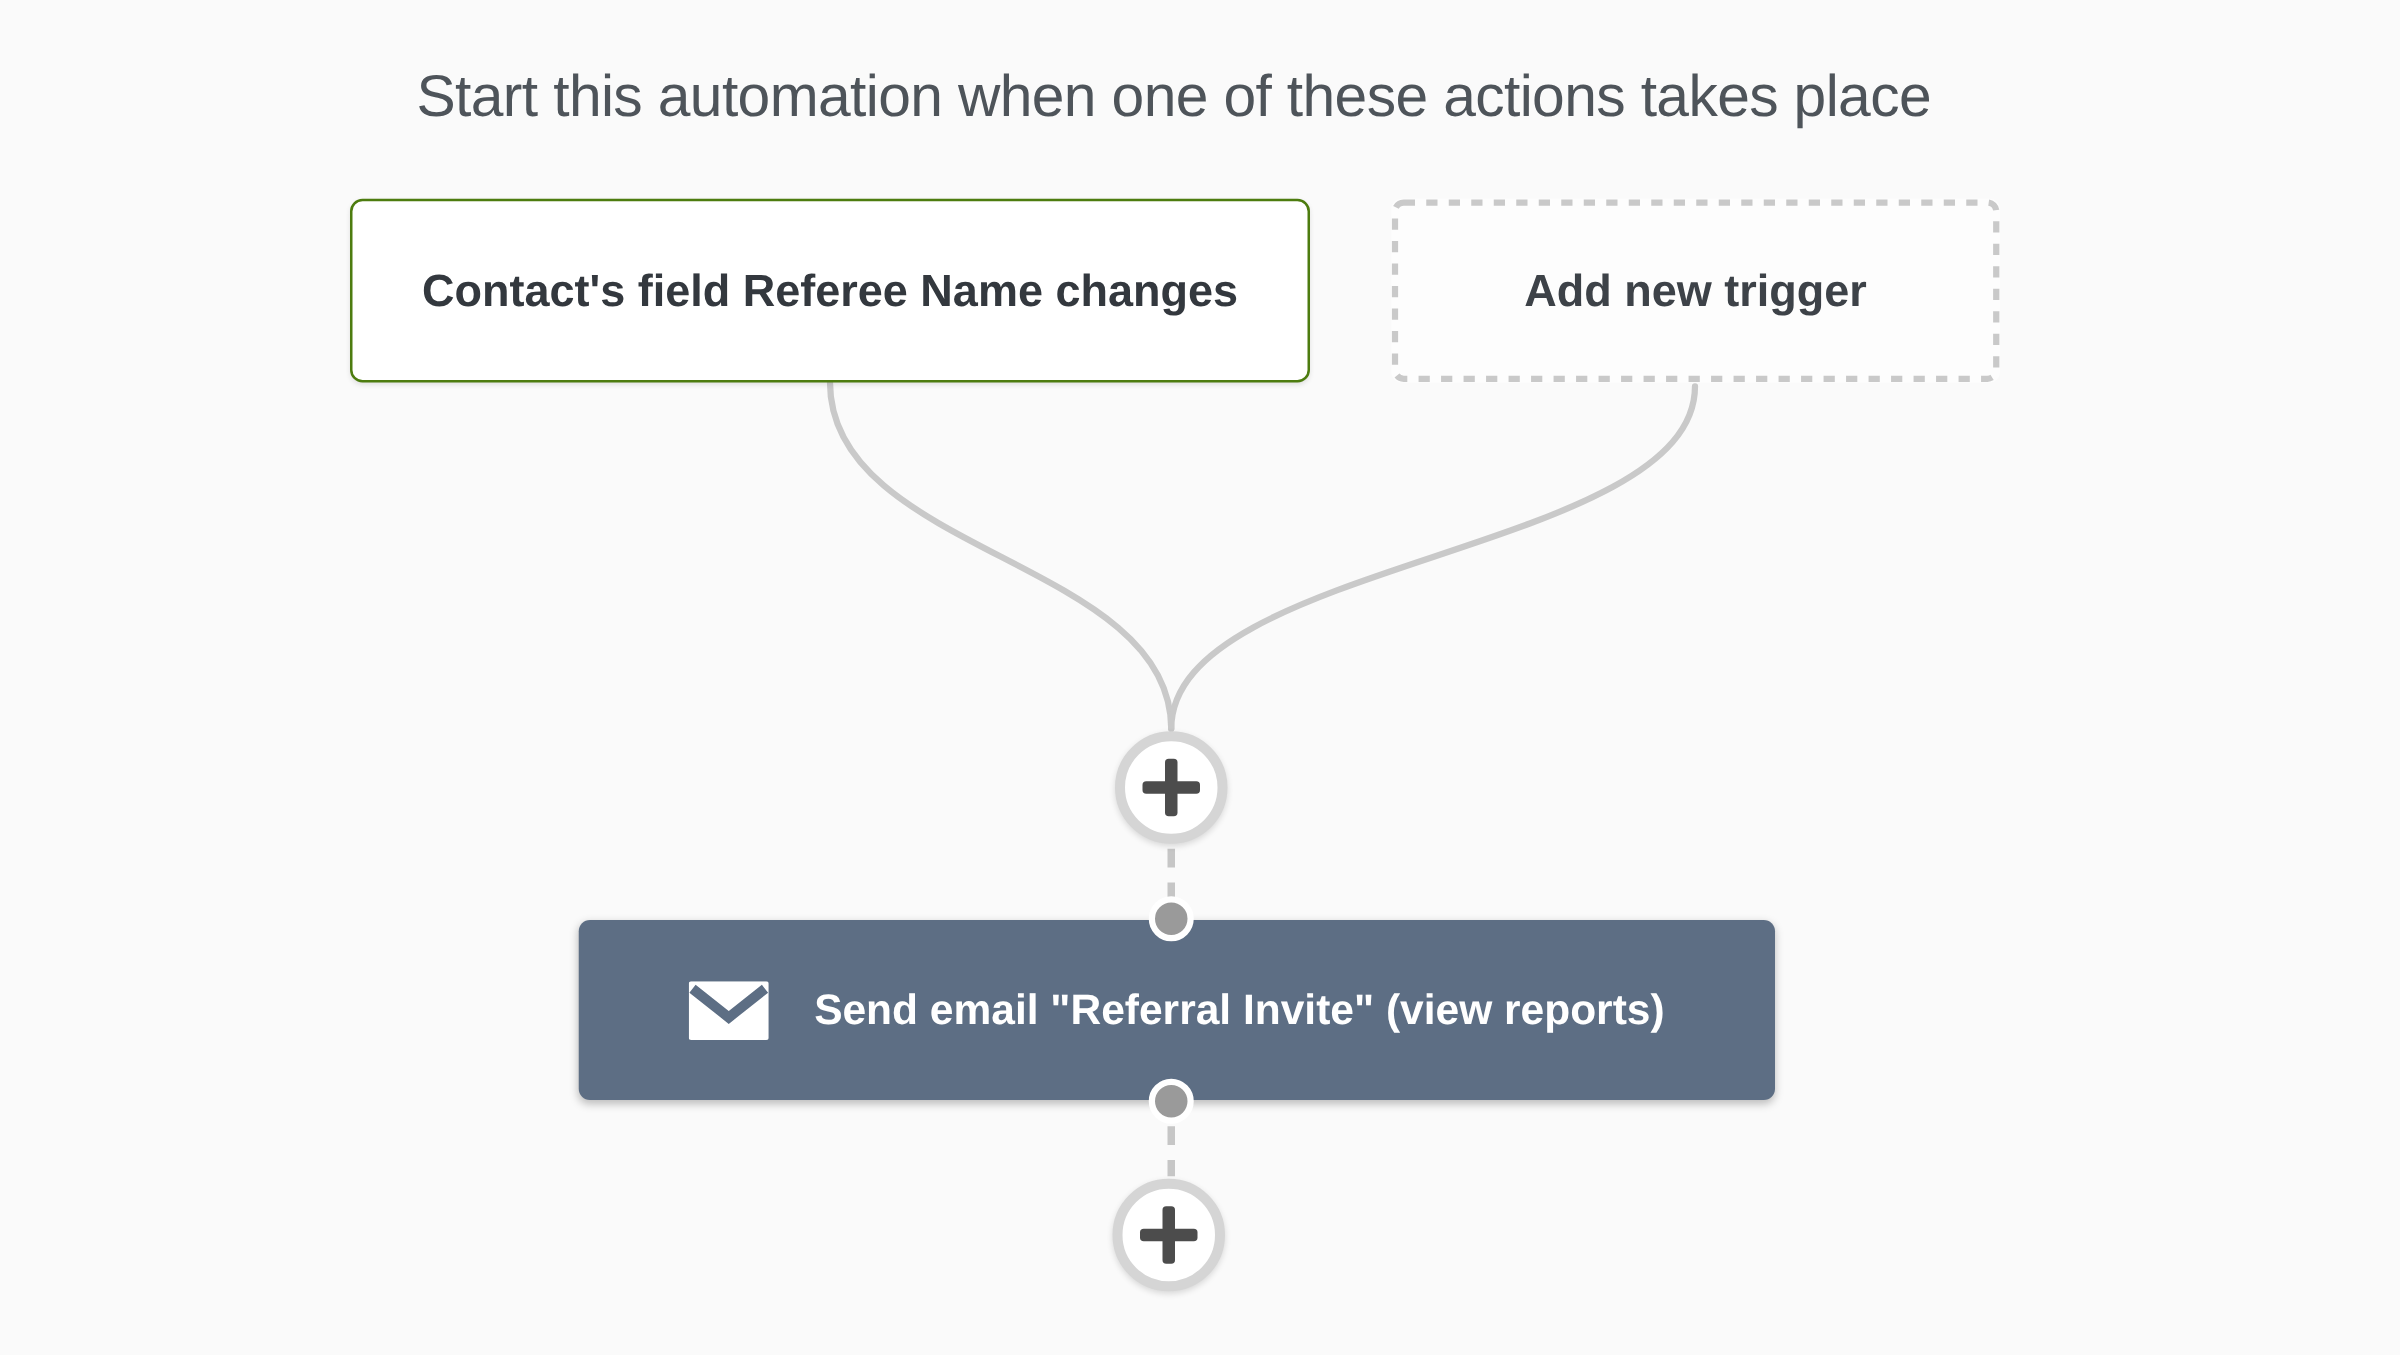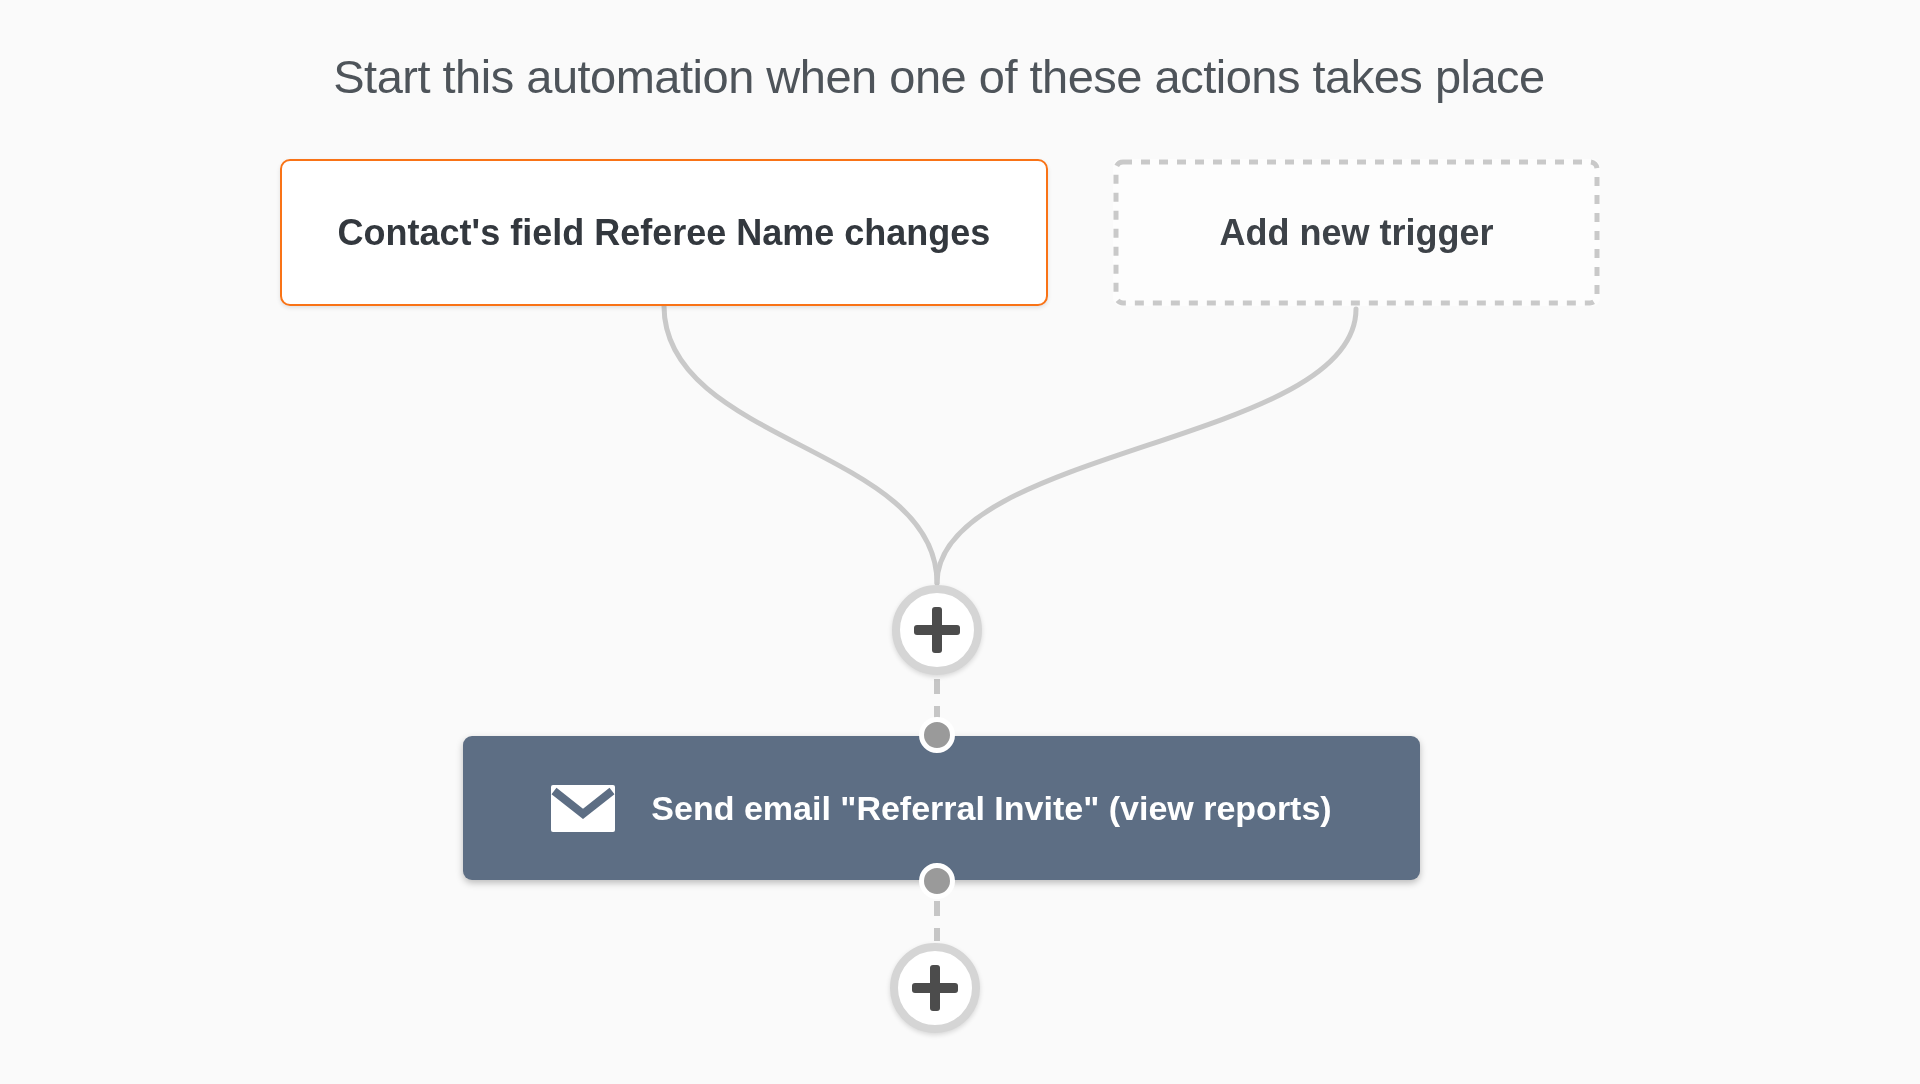--- a/index.html
+++ b/index.html
@@ -15,21 +15,21 @@
     position:absolute;left:0;top:36px;width:1878px;
     text-align:center;
     font-size:47px;font-weight:400;color:#4e545a;
     letter-spacing:-0.5px;
   }
   
   #connector-layer{position:absolute;left:0;top:0;z-index:1;}
   
   .trigger-card{
     position:absolute;left:280px;top:146px;width:768px;height:147px;
-    background:#ffffff;border:2px solid #f97316;border-radius:10px;
+    background:#ffffff;border:2px solid #4d7c0f;border-radius:10px;
     box-shadow:0 2px 4px rgba(0,0,0,0.10);
     display:flex;align-items:center;justify-content:center;
     z-index:2;cursor:pointer;box-sizing:border-box;
   }
   .trigger-card .label{
     font-size:36px;font-weight:bold;color:#33383e;white-space:nowrap;
   }
   .add-trigger-card{
     position:absolute;left:1113px;top:146px;width:487px;height:147px;
     background:#fdfdfd;border-radius:8px;

